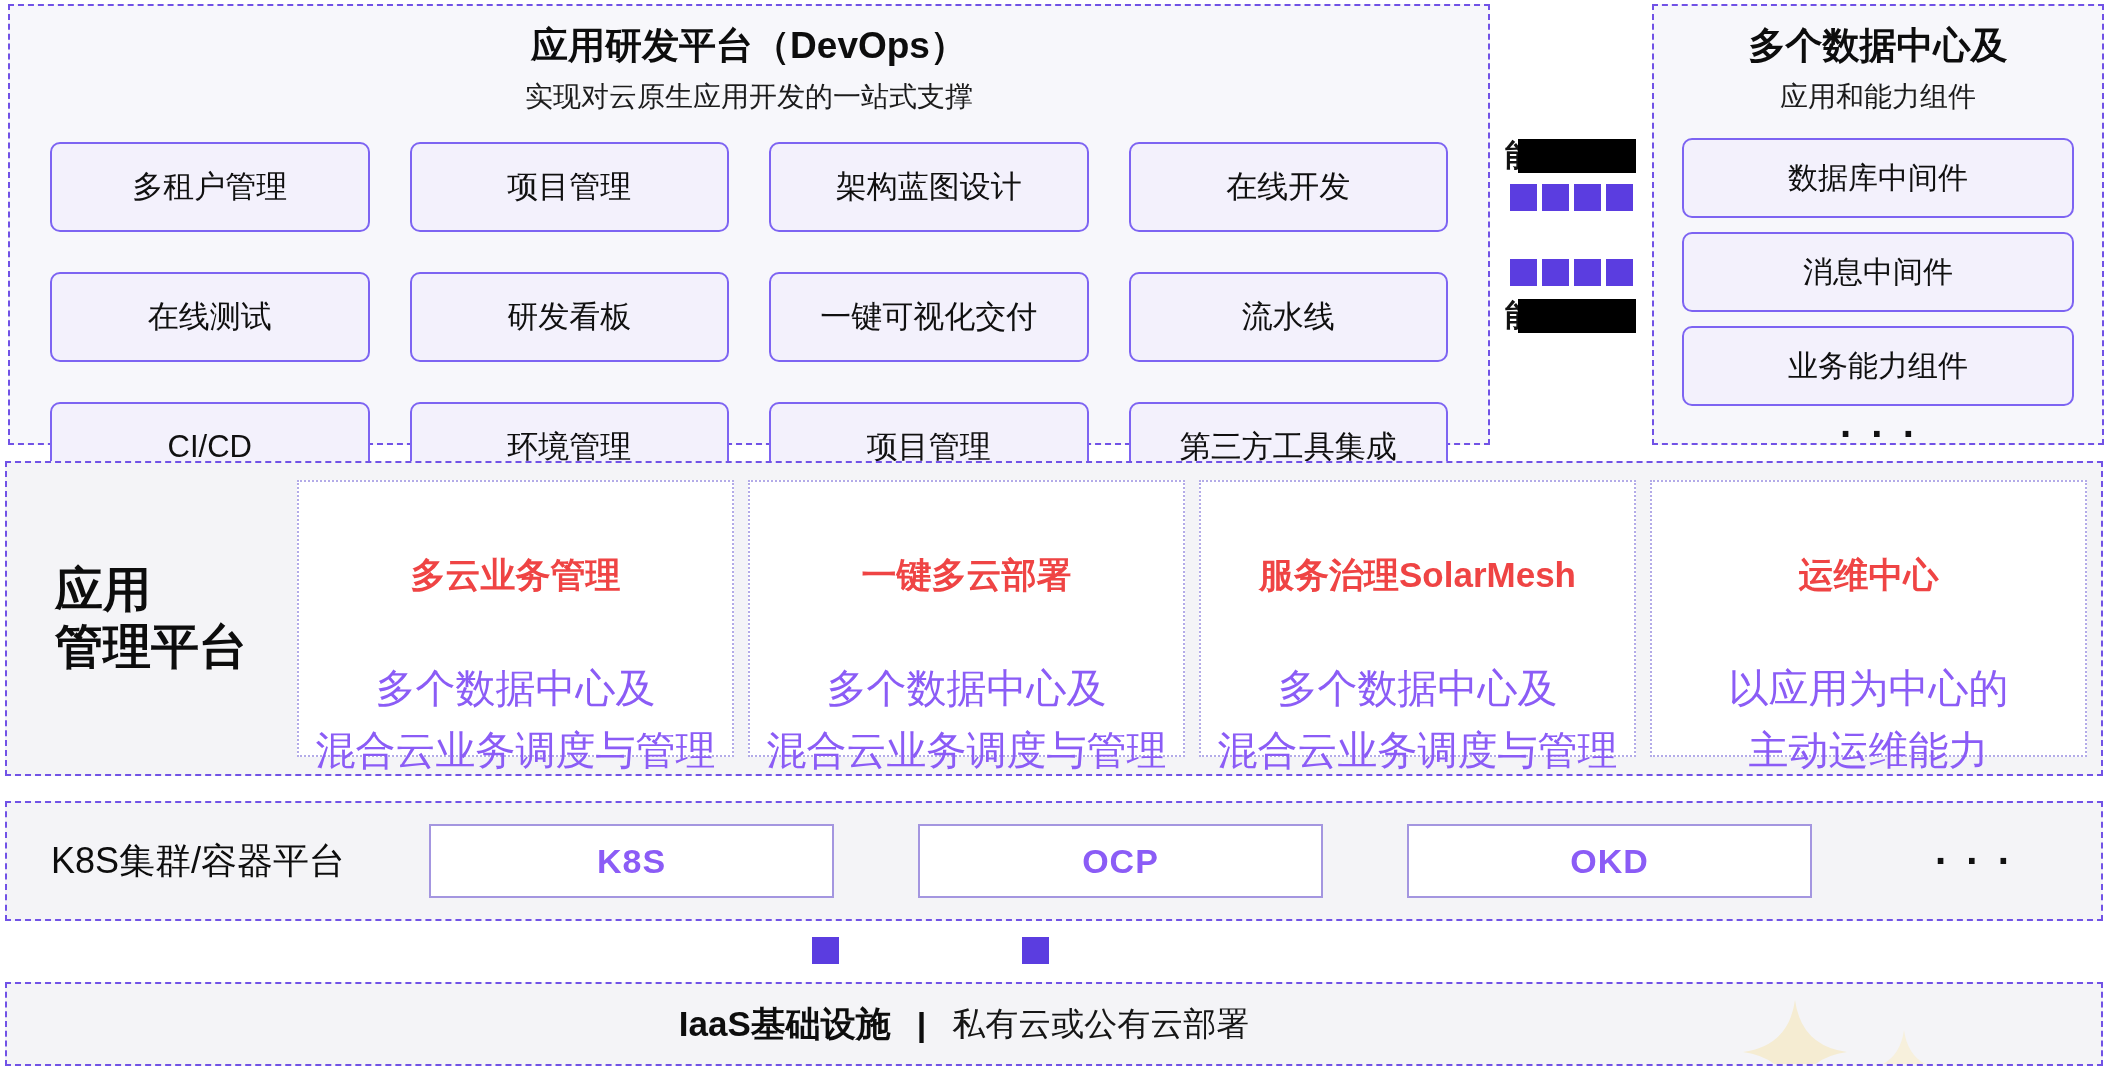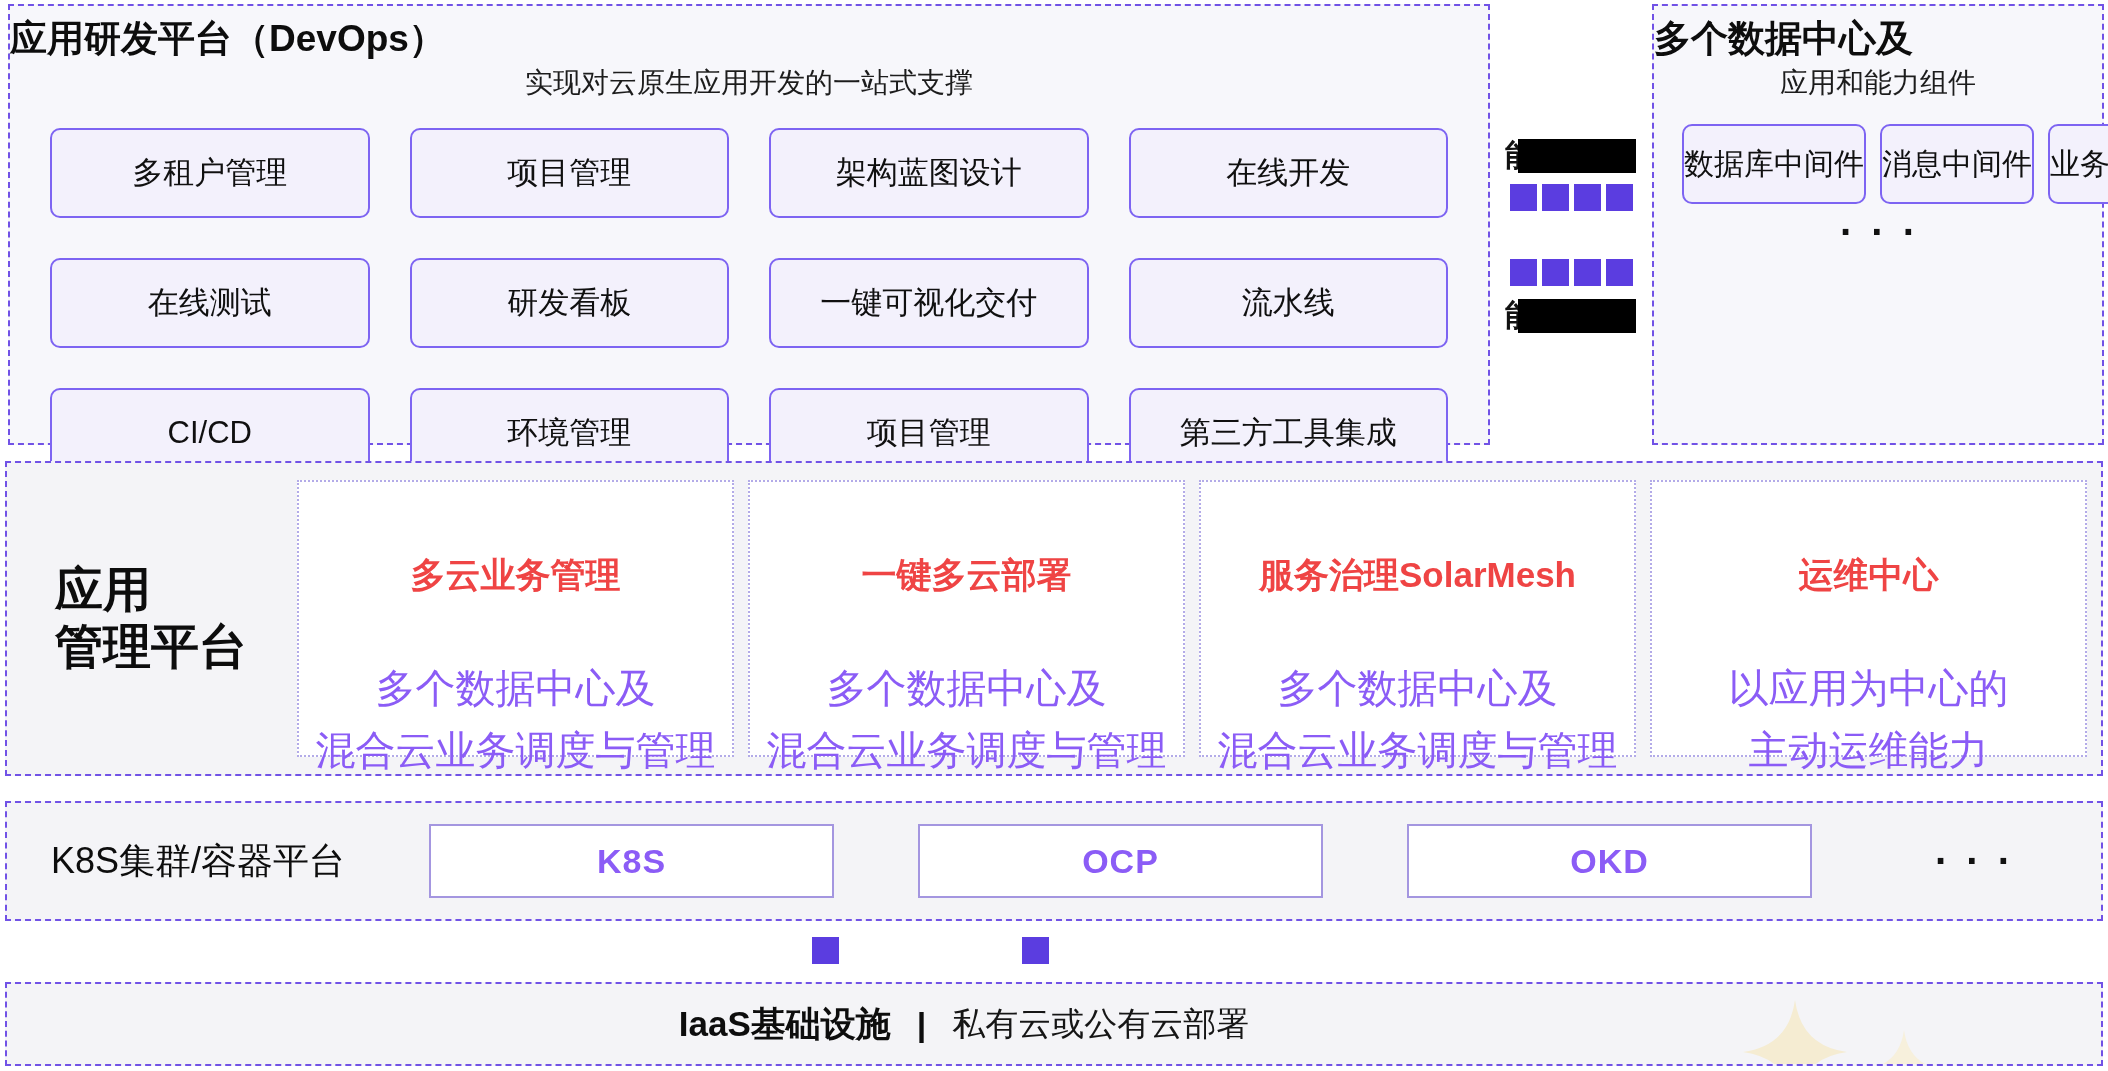--- a/index.html
+++ b/index.html
@@ -15,25 +15,25 @@
   
   .panel {
     position:absolute;
     border:2px dashed #7152e6;
     background:#f7f7fb;
   }
   #devops-panel { left:8px; top:4px; width:1482px; height:441px; }
   #asset-panel  { left:1652px; top:4px; width:452px; height:441px; }
 
   .panel-title {
-    margin-top:8px; 
+    margin-top:15px; text-align:center;
     font-size:37px; font-weight:800; color:#0d0d0d;
   }
   .panel-subtitle {
-    text-align:center;
+    margin-top:7px; text-align:center;
     font-size:28px; color:#1c1c1c;
   }
 
   .devops-grid {
     margin:26px 40px 0 40px;
     display:grid;
     grid-template-columns:repeat(4,1fr);
     column-gap:26px; row-gap:17px;gap:40px;
   }
   .pill {
@@ -41,21 +41,21 @@
     display:flex; align-items:center; justify-content:center;
     background:#f3f1fc;
     border:2px solid #7d64f2;
     border-radius:10px;
     font-size:31px; color:#101010;
     white-space:nowrap;
   }
 
   .asset-list {
     margin:22px 28px 6px 28px;
-    display:flex; flex-direction:row; gap:14px;
+    display:flex; flex-direction:column; gap:14px;
   }
   .asset-list .pill { height:80px; font-size:30px; }
 
   .dots {
     text-align:center;
     font-size:40px; font-weight:800; color:#111;
     letter-spacing:18px; text-indent:18px;
     line-height:1;
   }
   #asset-panel .dots { margin-top:8px; }

